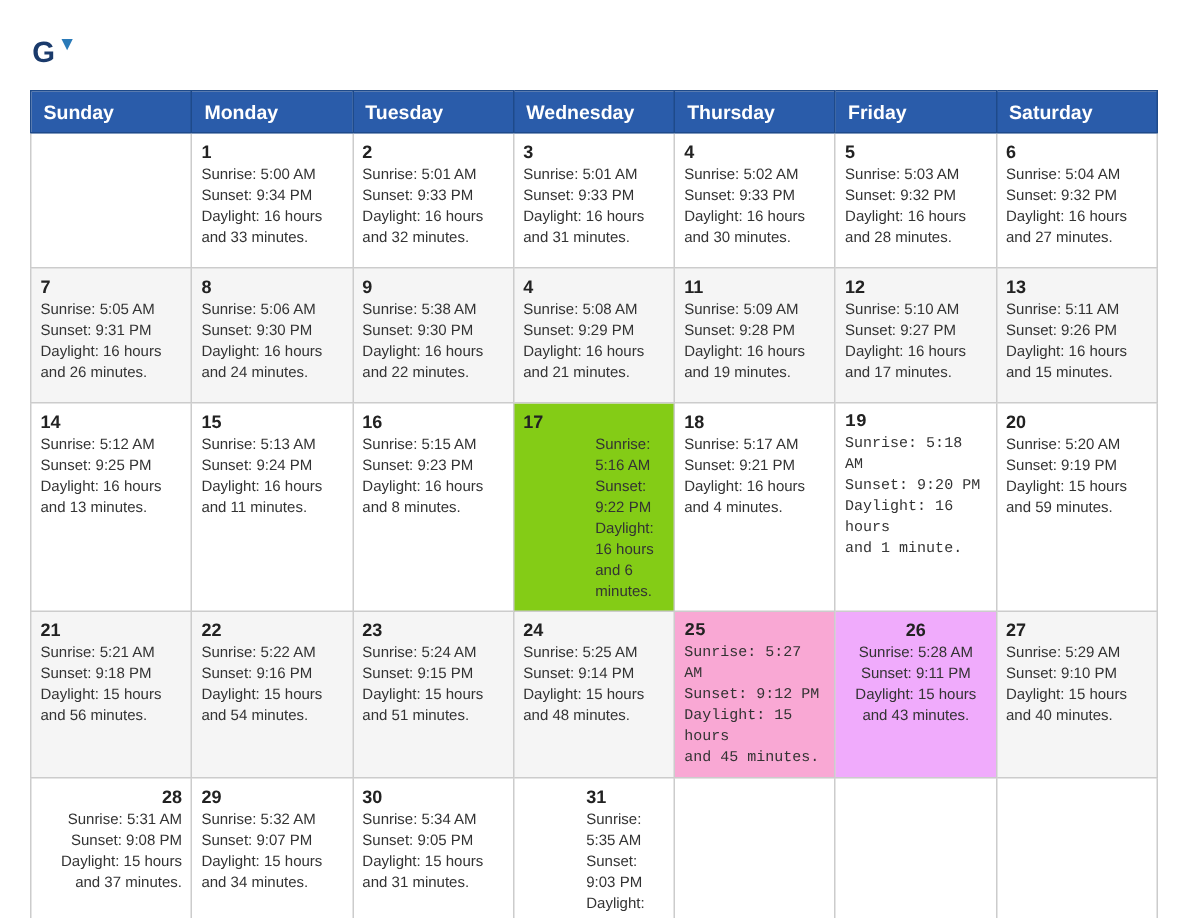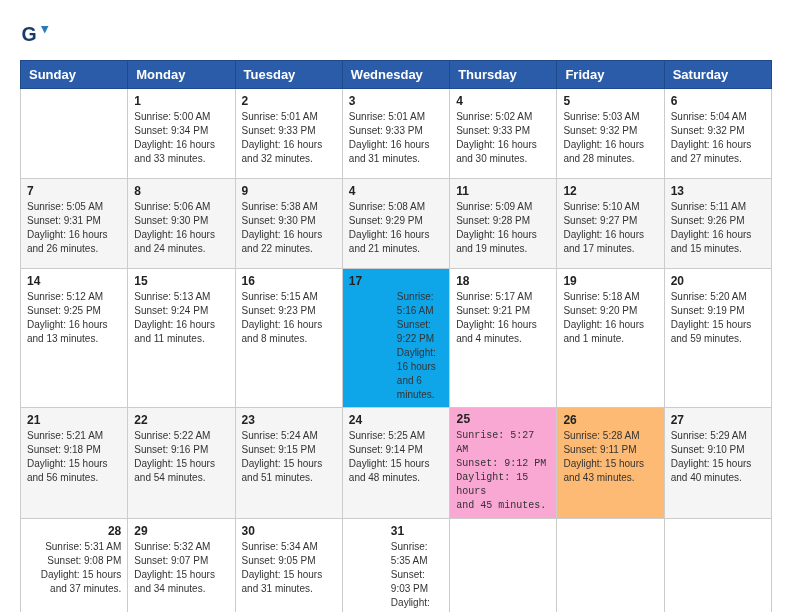--- a/index.html
+++ b/index.html
@@ -241,35 +241,35 @@
 Daylight: 16 hours
 and 11 minutes.</div>
           </td>
           <td style="background: rgb(255, 255, 255);">
             <span class="day-num">16</span>
             <div class="day-info" style="white-space: pre-line;">Sunrise: 5:15 AM
 Sunset: 9:23 PM
 Daylight: 16 hours
 and 8 minutes.</div>
           </td>
-          <td style="background: #0ea5e9;">
+          <td style="background: #84cc16;">
             <span class="day-num">17</span>
             <div class="day-info" style="white-space: pre-line; margin-left: 48px;">Sunrise: 5:16 AM
 Sunset: 9:22 PM
 Daylight: 16 hours
 and 6 minutes.</div>
           </td>
           <td style="background: rgb(255, 255, 255);">
             <span class="day-num">18</span>
             <div class="day-info" style="white-space: pre-line;">Sunrise: 5:17 AM
 Sunset: 9:21 PM
 Daylight: 16 hours
 and 4 minutes.</div>
           </td>
-          <td style="background: rgb(255, 255, 255);">
+          <td style="background: rgb(255, 255, 255); font-family: Liberation Mono, monospace;">
             <span class="day-num">19</span>
             <div class="day-info" style="white-space: pre-line;">Sunrise: 5:18 AM
 Sunset: 9:20 PM
 Daylight: 16 hours
 and 1 minute.</div>
           </td>
           <td style="background: rgb(255, 255, 255);">
             <span class="day-num">20</span>
             <div class="day-info" style="white-space: pre-line;">Sunrise: 5:20 AM
 Sunset: 9:19 PM
@@ -306,21 +306,21 @@
 Daylight: 15 hours
 and 48 minutes.</div>
           </td>
           <td style="background: #f9a8d4; font-family: Liberation Mono, monospace;">
             <span class="day-num">25</span>
             <div class="day-info" style="white-space: pre-line;">Sunrise: 5:27 AM
 Sunset: 9:12 PM
 Daylight: 15 hours
 and 45 minutes.</div>
           </td>
-          <td style="background: #fdba74;">
+          <td style="background: #f0abfc; text-align: center;">
             <span class="day-num">26</span>
             <div class="day-info" style="white-space: pre-line;">Sunrise: 5:28 AM
 Sunset: 9:11 PM
 Daylight: 15 hours
 and 43 minutes.</div>
           </td>
           <td style="background: rgb(245, 245, 245);">
             <span class="day-num">27</span>
             <div class="day-info" style="white-space: pre-line;">Sunrise: 5:29 AM
 Sunset: 9:10 PM

